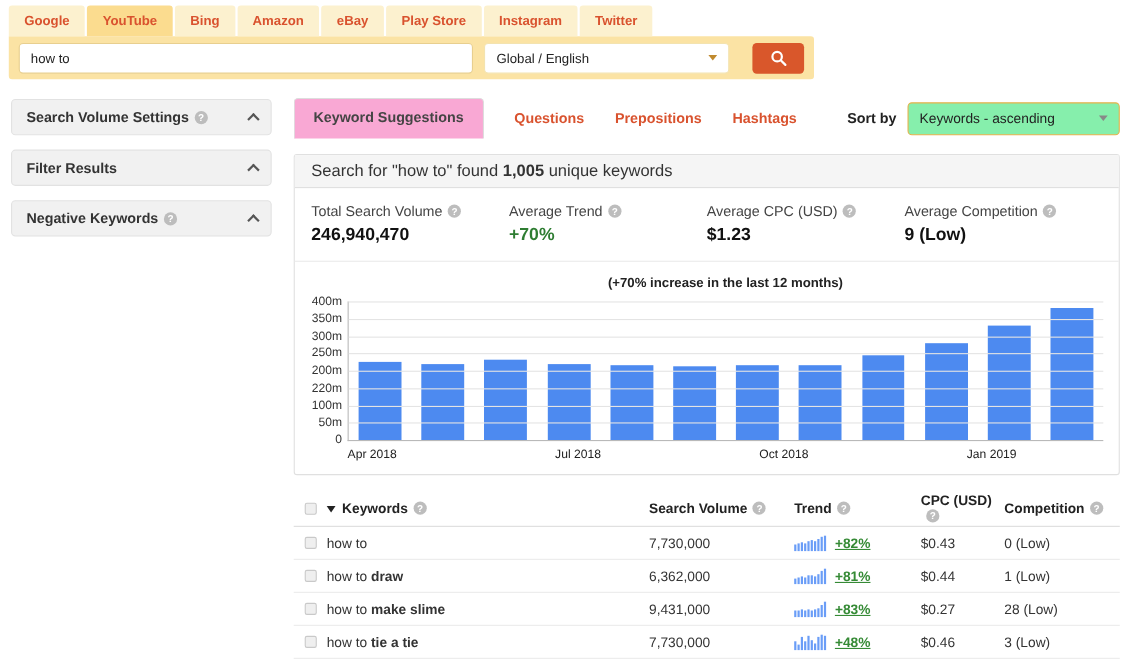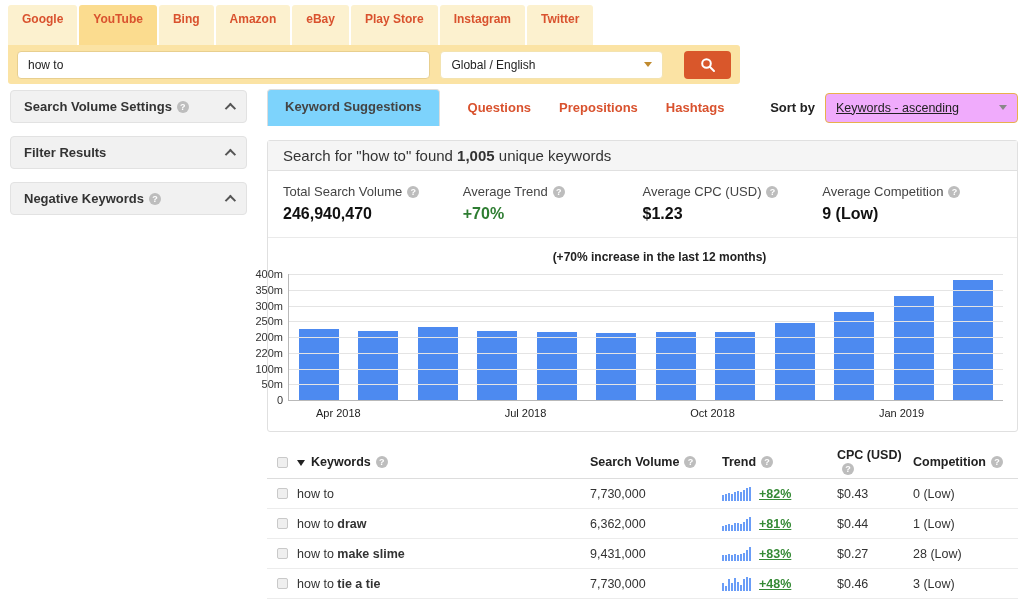--- a/index.html
+++ b/index.html
@@ -2,21 +2,21 @@
 <html><head>
 <meta charset="utf-8">
 <style>
   * { margin:0; padding:0; box-sizing:border-box; }
   html,body { width:1024px; height:603px; overflow:hidden; background:#fff;
     font-family:"Liberation Sans", sans-serif; color:#333; }
   .wrap { position:relative; width:1024px; height:603px; }
 
   
   .topbar { position:absolute; left:8px; top:5px; width:732px; }
-  .ptabs { display:flex; height:40px; }
+  .ptabs { display:flex; height:28px; }
   .ptab { background:#FCF1CF; color:#D9522E; font-size:12px; font-weight:bold;
     line-height:28px; padding:0 14px; margin-right:2px; border-radius:3px 3px 0 0;
     cursor:pointer; }
   .ptab.active { background:#FBDC8F; }
   .searchrow { background:#FBE3A4; height:39px; display:flex; align-items:center;
     padding:0 9px; border-radius:0 3px 3px 3px; }
   .srch-input { width:414px; height:28px; border:1px solid #E8CF8F; border-radius:4px;
     padding:0 10px; font-size:12px; color:#222; background:#fff; outline:none;
     font-family:"Liberation Sans", sans-serif; }
   .lang-select { width:223px; height:28px; background:#fff; border:1px solid #F3E3B0;
@@ -37,47 +37,47 @@
 
   
   .help { display:inline-block; width:12px; height:12px; border-radius:50%; background:#BDBDBD;
     color:#fff; font-size:9px; font-weight:bold; line-height:12px; text-align:center;
     margin-left:5px; vertical-align:1px; }
   .help::after { content:"?"; }
 
   
   .main { position:absolute; left:267px; top:90px; width:751px; }
   .mtab-row { display:flex; align-items:center; height:35px; }
-  .mtab { background:#7dd3fc; border:1px solid #DDD; border-bottom:none; border-radius:4px 4px 0 0;
+  .mtab { background:#f9a8d4; border:1px solid #DDD; border-bottom:none; border-radius:4px 4px 0 0;
     font-size:13px; font-weight:bold; color:#444; padding:9px 17px 12px; cursor:pointer; }
   .mtab-link { font-size:13px; font-weight:bold; color:#D9522E; margin-left:28px; cursor:pointer; }
   .sortwrap { margin-left:auto; display:flex; align-items:center; }
   .sort-label { font-size:13px; font-weight:bold; color:#222; margin-right:10px; }
-  .sort-select { width:193px; height:30px; background:#f0abfc; border:1px solid #E8B14B;
+  .sort-select { width:193px; height:30px; background:#86efac; border:1px solid #E8B14B;
     border-radius:4px; display:flex; align-items:center; padding:0 10px; font-size:12.5px;
-    color:#222; cursor:pointer;text-decoration:underline; }
+    color:#222; cursor:pointer; }
   .sort-select .caret { margin-left:auto; width:0; height:0; border-left:4px solid transparent;
     border-right:4px solid transparent; border-top:5px solid #888; }
 
   
   .card { margin-top:15px; border:1px solid #E0E0E0; border-radius:3px; background:#fff; }
   .card-head { background:#F5F5F5; border-bottom:1px solid #E0E0E0; padding:6px 15px;
     font-size:15px; color:#333; }
   .card-head b { font-weight:bold; }
   .stats { display:flex; padding:13px 15px 14px; border-bottom:1px solid #EAEAEA; }
   .stat { flex:1; }
   .stat-label { font-size:13px; color:#444; }
   .stat-value { font-size:16px; font-weight:bold; color:#111; margin-top:6px; }
   .stat-value.green { color:#2E7D32; }
 
   
   .chart { padding:10px 14px 12px 0; }
   .chart-title { text-align:center; font-size:12px; font-weight:bold; color:#222;
     margin:2px 0 10px 48px; }
-  .plot { position:relative; margin-left:20px; height:127px; border-left:1px solid #B9B9B9;
+  .plot { position:relative; margin-left:48px; height:127px; border-left:1px solid #B9B9B9;
     border-bottom:1px solid #B9B9B9; display:flex; align-items:flex-end; }
   .grid-line { position:absolute; left:0; right:0; height:1px; background:#E4E4E4; }
   .ylab { position:absolute; right:100%; transform:translateY(-50%); font-size:11px;
     color:#333; padding-right:6px; white-space:nowrap; }
   .bar-slot { flex:1; display:flex; justify-content:center; align-items:flex-end; height:100%; }
   .bar { width:68%; background:#4D8AF0; }
   .xlabs { display:flex; margin-left:48px; padding-top:6px;gap:48px; }
   .xlab { flex:1; text-align:center; font-size:11px; color:#222; white-space:nowrap; }
 
   

